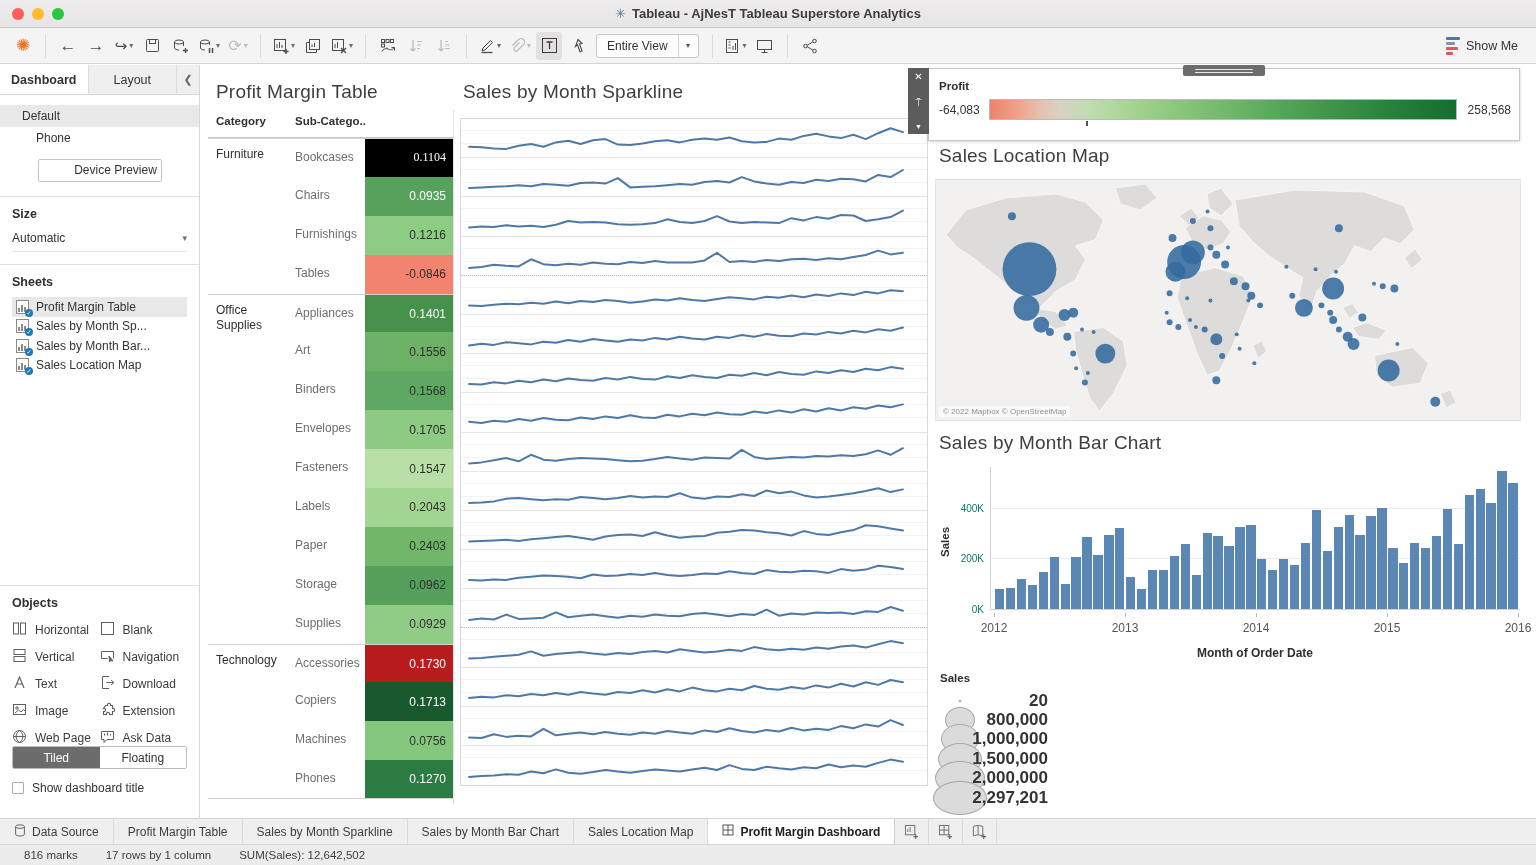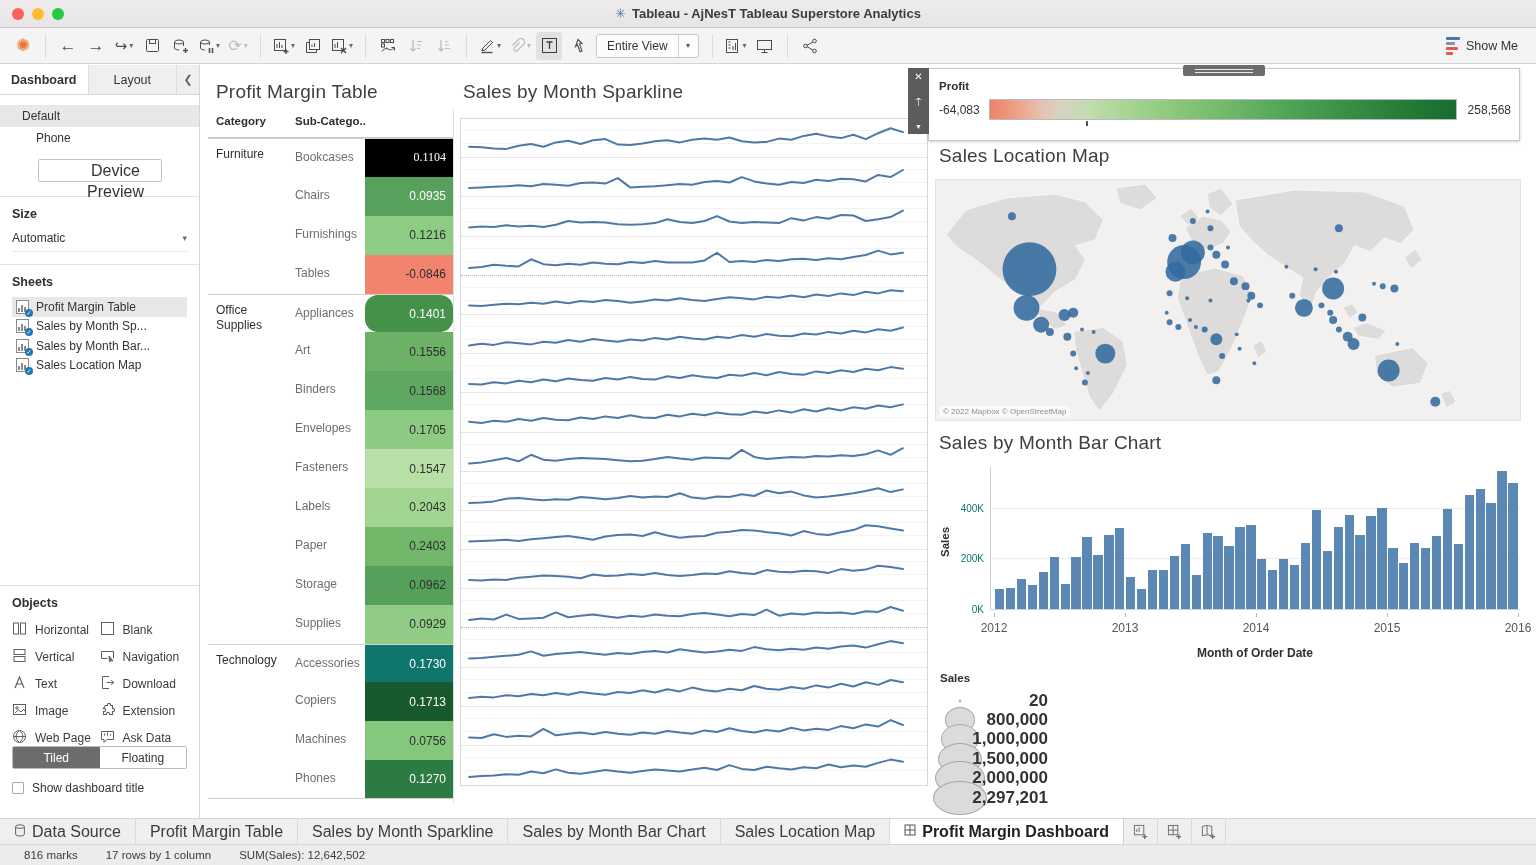--- a/index.html
+++ b/index.html
@@ -37,21 +37,21 @@
   .canvas { position:relative; flex:1; background:#fff; overflow:hidden; }
 
   
   .side-tabs { display:flex; height:30px; border-bottom:1px solid #d7d6d6; }
   .side-tab { flex:1; display:flex; align-items:center; justify-content:center; font-size:12.5px; color:#333; background:#f0efef; border-right:1px solid #ddd; }
   .side-tab.active { background:#fff; font-weight:bold; border-right:1px solid #ddd; }
   .side-collapse { width:22px; display:flex; align-items:center; justify-content:center; color:#666; background:#f0efef; font-size:11px; }
   .device-row { height:22px; display:flex; align-items:center; padding-left:22px; color:#333; }
   .device-row.selected { background:#e9e8e8; }
   .device-row.indent { padding-left:36px; }
-  .device-preview-btn { display:block; margin:10px auto 14px; width:124px; height:23px; background:#fff; border:1px solid #c4c3c3; border-radius:2px; font-size:16px; color:#333; text-align:center; line-height:21px;padding-left:32px; }
+  .device-preview-btn { display:block; margin:10px auto 14px; width:124px; height:23px; background:#fff; border:1px solid #c4c3c3; border-radius:2px; font-size:12px; color:#333; text-align:center; line-height:21px;padding-left:32px; }
   .side-sec { border-top:1px solid #e2e1e1; padding:10px 12px 12px; }
   .sec-label { font-weight:bold; font-size:12.5px; color:#2f2f2f; }
   .size-dd { display:flex; align-items:center; justify-content:space-between; margin-top:10px; padding-bottom:6px; border-bottom:1px solid #e6e5e5; color:#333; }
   .size-dd .caret { font-size:9px; }
   .sheet-list { margin-top:8px; }
   .sheet-item { display:flex; align-items:center; gap:7px; height:19.5px; padding-left:4px; color:#333; }
   .sheet-item.selected { background:#e9e8e8; }
   .sheet-ico { position:relative; width:13px; height:14px; flex:0 0 13px; }
   .sheet-ico .doc { position:absolute; inset:0; border:1px solid #8a8a8a; background:#fff; }
   .sheet-ico .bars { position:absolute; left:2px; bottom:2px; display:flex; gap:1px; align-items:flex-end; }
@@ -122,21 +122,21 @@
   .bc-xlab { position:absolute; top:556px; font-size:12px; color:#555; transform:translateX(-50%); }
   .bc-xtitle { position:absolute; left:790px; top:581px; width:530px; text-align:center; font-size:12px; font-weight:bold; color:#2f2f2f; }
 
   
   .sl-title { position:absolute; left:740px; top:607px; font-size:11.5px; font-weight:bold; color:#2f2f2f; }
   .sl-item { position:absolute; left:740px; width:170px; height:19.4px; }
   .sl-item .bubble { position:absolute; left:20px; top:50%; transform:translate(-50%,-50%); background:#dcdbdb; border:1px solid #a9a8a8; border-radius:50%; }
   .sl-item .num { position:absolute; right:62px; top:50%; transform:translateY(-50%); font-size:17px; color:#333;font-weight:bold; }
 
   
-  .tabbar { position:absolute; left:0; right:0; bottom:21px; height:26px; background:#f0efef; border-top:1px solid #d7d6d6; display:flex; align-items:stretch; font-size:16px; }
+  .tabbar { position:absolute; left:0; right:0; bottom:21px; height:26px; background:#f0efef; border-top:1px solid #d7d6d6; display:flex; align-items:stretch; font-size:12px; }
   .sheettab { display:flex; align-items:center; gap:6px; padding:0 14px; color:#3c3c3c; border-right:1px solid #dcdbdb; }
   .sheettab.active { background:#fff; font-weight:bold; color:#222; border-right:1px solid #d0cfcf; }
   .sheettab .ticon { color:#666; font-size:12px; }
   .newbtn { width:34px; display:flex; align-items:center; justify-content:center; color:#6a6a6a; border-right:1px solid #dcdbdb; }
   .statusbar { position:absolute; left:0; right:0; bottom:0; height:21px; background:#ececec; border-top:1px solid #d7d6d6; display:flex; align-items:center; gap:28px; padding-left:24px; font-size:11.5px; color:#3c3c3c; }
 </style>
 </head>
 <body>
 
 <div class="window">
@@ -475,21 +475,21 @@
             <div class="val" style="background: rgb(140, 205, 131); color: rgb(47, 47, 47);">0.1216</div>
           </div>
           <div class="pt-row">
             <div class="cat"></div>
             <div class="sub">Tables</div>
             <div class="val" style="background: rgb(242, 131, 111); color: rgb(47, 47, 47);">-0.0846</div>
           </div>
           <div class="pt-row group-start">
             <div class="cat">Office<br>Supplies</div>
             <div class="sub">Appliances</div>
-            <div class="val" style="background: rgb(69, 145, 73); color: rgb(255, 255, 255); border-radius: 13px;">0.1401</div>
+            <div class="val" style="background: rgb(69, 145, 73); color: rgb(255, 255, 255);">0.1401</div>
           </div>
           <div class="pt-row">
             <div class="cat"></div>
             <div class="sub">Art</div>
             <div class="val" style="background: rgb(109, 177, 103); color: rgb(47, 47, 47);">0.1556</div>
           </div>
           <div class="pt-row">
             <div class="cat"></div>
             <div class="sub">Binders</div>
             <div class="val" style="background: rgb(95, 168, 98); color: rgb(47, 47, 47);">0.1568</div>
@@ -520,21 +520,21 @@
             <div class="val" style="background: rgb(85, 160, 91); color: rgb(47, 47, 47);">0.0962</div>
           </div>
           <div class="pt-row">
             <div class="cat"></div>
             <div class="sub">Supplies</div>
             <div class="val" style="background: rgb(144, 204, 134); color: rgb(47, 47, 47);">0.0929</div>
           </div>
           <div class="pt-row group-start">
             <div class="cat">Technology</div>
             <div class="sub">Accessories</div>
-            <div class="val" style="background: #0f766e; color: rgb(255, 255, 255);">0.1730</div>
+            <div class="val" style="background: #b91c1c; color: rgb(255, 255, 255);">0.1730</div>
           </div>
           <div class="pt-row">
             <div class="cat"></div>
             <div class="sub">Copiers</div>
             <div class="val" style="background: rgb(24, 89, 46); color: rgb(255, 255, 255);">0.1713</div>
           </div>
           <div class="pt-row">
             <div class="cat"></div>
             <div class="sub">Machines</div>
             <div class="val" style="background: rgb(133, 200, 125); color: rgb(47, 47, 47);">0.0756</div>

